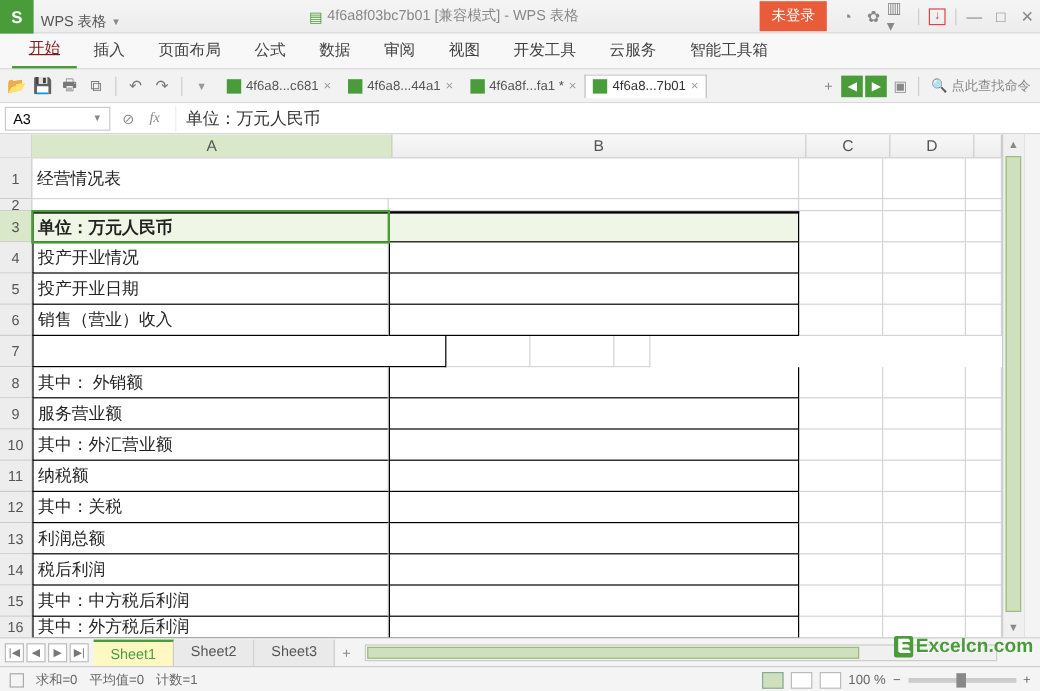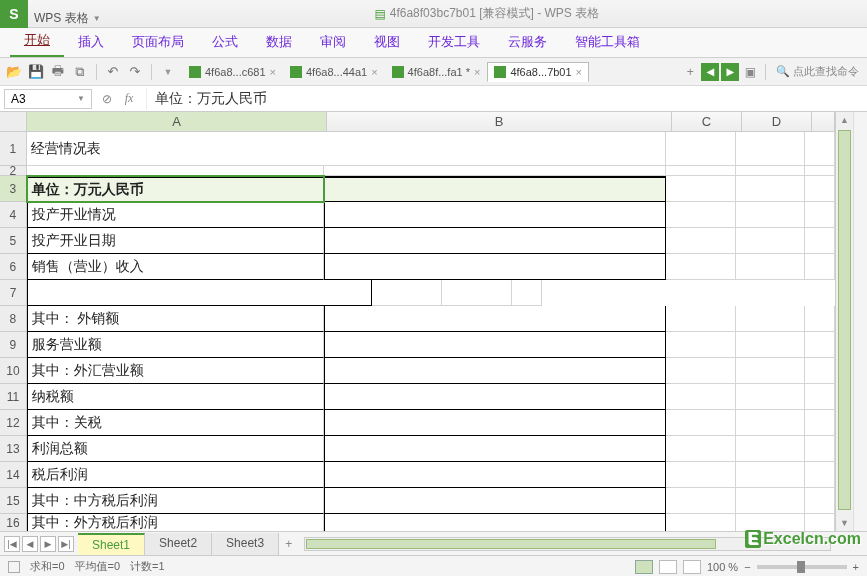--- a/index.html
+++ b/index.html
@@ -12,21 +12,21 @@
 .app-name .drop { font-size: 8px; margin-left: 4px; color: #888; }
 .title-center { flex: 1; text-align: center; color: #888; font-size: 12px; display: flex; align-items: center; justify-content: center; gap: 4px; }
 .title-right { display: flex; align-items: center; }
 .login-btn { background: #e85c3a; color: #fff; padding: 4px 10px; font-size: 12px; margin-right: 6px; }
 .title-icon { width: 22px; height: 22px; display: flex; align-items: center; justify-content: center; color: #888; font-size: 13px; }
 .title-icon.red { border: 1px solid #d44; color: #d44; width: 14px; height: 14px; font-size: 10px; margin: 0 4px; }
 .title-sep { width: 1px; height: 14px; background: #ccc; margin: 0 4px; }
 
 
 .ribbon-tabs { height: 30px; display: flex; align-items: flex-end; padding-left: 10px; border-bottom: 1px solid #d0d0d0; background: #f8f8f8; }
-.ribbon-tab { padding: 6px 14px; font-size: 13px; color: #6d28d9; cursor: pointer; }
+.ribbon-tab { padding: 6px 14px; font-size: 13px; color: #404040; cursor: pointer; }
 .ribbon-tab.active { color: #7f1d1d; border-bottom: 2px solid #4a9c3a; font-weight: 500; text-decoration: underline; }
 
 
 .qa-row { height: 28px; background: #f2f2f2; border-bottom: 1px solid #d8d8d8; display: flex; align-items: center; }
 .qa-icons { display: flex; align-items: center; padding: 0 4px; gap: 2px; }
 .qa-icon { width: 20px; height: 20px; display: flex; align-items: center; justify-content: center; color: #6a8; font-size: 13px; }
 .qa-sep { width: 1px; height: 16px; background: #ccc; margin: 0 4px; }
 .doc-tabs { display: flex; flex: 1; align-items: center; overflow: hidden; }
 .doc-tab { display: flex; align-items: center; padding: 3px 6px; font-size: 11px; color: #555; border: 1px solid transparent; gap: 4px; white-space: nowrap; }
 .doc-tab.active { background: #fff; border: 1px solid #bbb; border-bottom-color: #fff; color: #333; }
@@ -94,20 +94,32 @@
 <div class="titlebar">
   <div class="app-badge">S</div>
   <div class="app-name">
     <span>WPS 表格</span>
     <span class="drop">▼</span>
   </div>
   <div class="title-center">
     <span style="color:#4a9c3a">▤</span>
     <span>4f6a8f03bc7b01 [兼容模式] - WPS 表格</span>
   </div>
+  <div class="title-right">
+    <div class="login-btn">未登录</div>
+    <div class="title-icon">◔</div>
+    <div class="title-icon">✿</div>
+    <div class="title-icon">▥ ▾</div>
+    <div class="title-sep"></div>
+    <div class="title-icon red">↓</div>
+    <div class="title-sep"></div>
+    <div class="title-icon">—</div>
+    <div class="title-icon">□</div>
+    <div class="title-icon">✕</div>
+  </div>
 </div>
 
 <div class="ribbon-tabs">
   <div class="ribbon-tab active">开始</div>
   <div class="ribbon-tab">插入</div>
   <div class="ribbon-tab">页面布局</div>
   <div class="ribbon-tab">公式</div>
   <div class="ribbon-tab">数据</div>
   <div class="ribbon-tab">审阅</div>
   <div class="ribbon-tab">视图</div>

